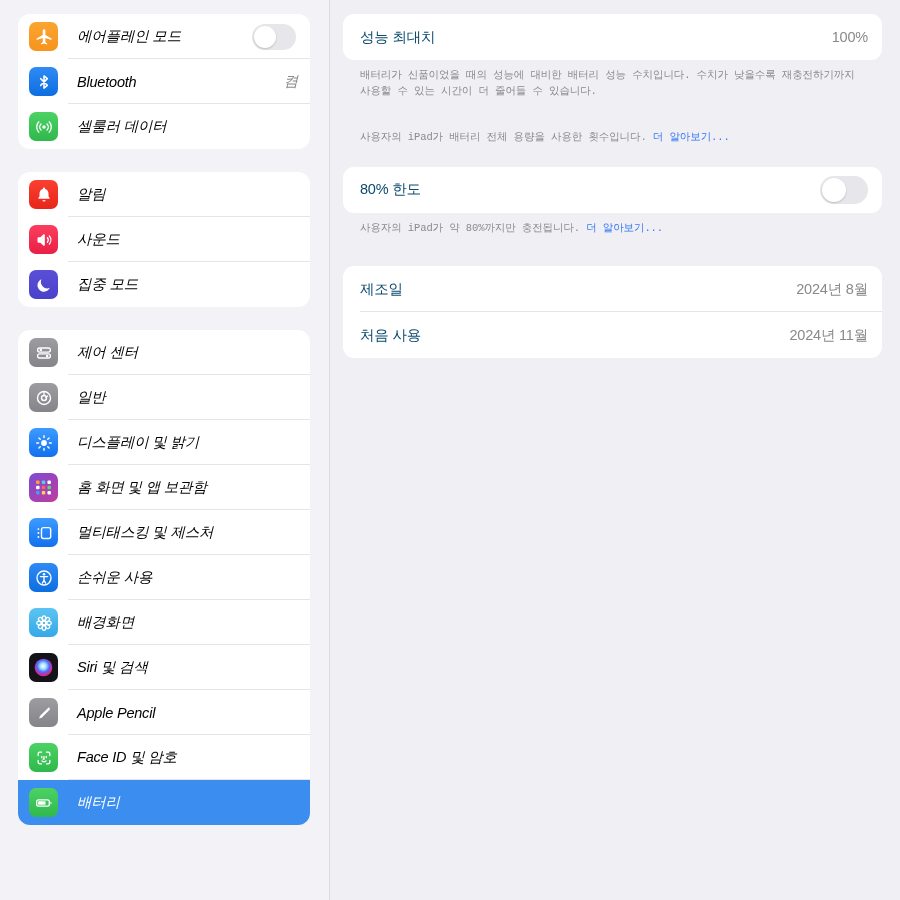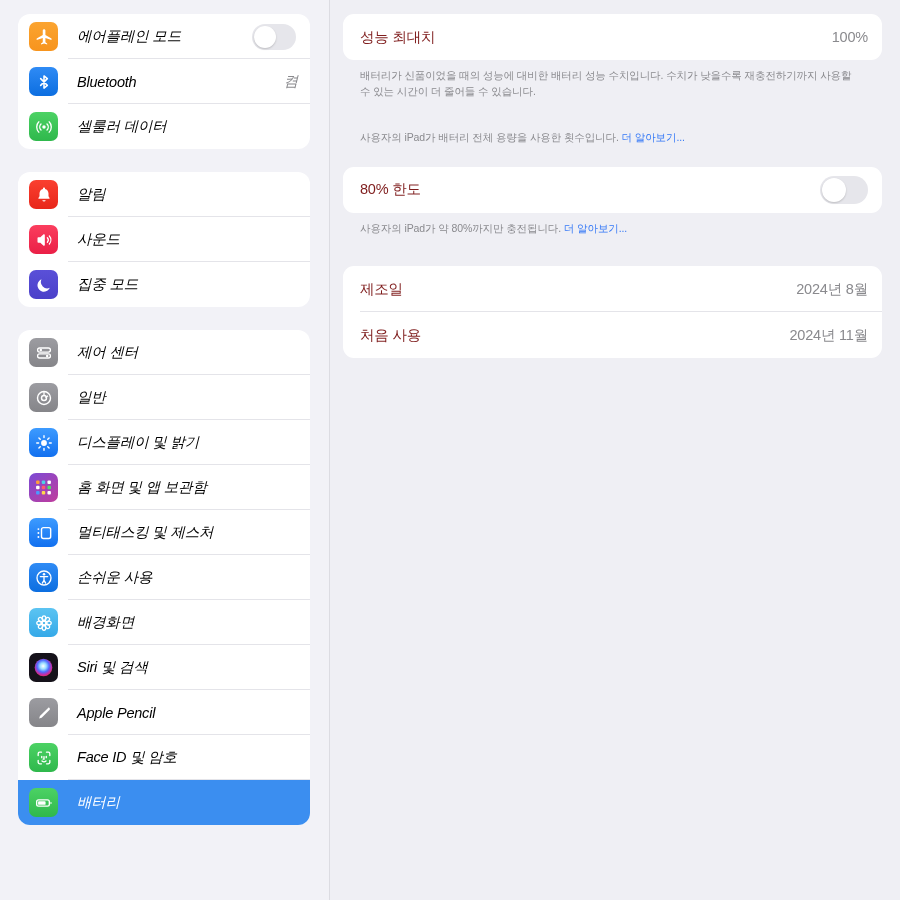--- a/index.html
+++ b/index.html
@@ -78,31 +78,32 @@
     height:46px;
     padding:0 14px 0 17px;
     position:relative;
   }
   .panel-row .psep {
     position:absolute; left:17px; right:0; bottom:0; height:1px;
     background:#e4e4e9;
   }
   .panel-row:last-child .psep { display:none; }
   .panel-label {
-    font-size:14.5px; color:#7f1d1d; letter-spacing:-0.2px;
+    font-size:14.5px; color:#0c4a6e; letter-spacing:-0.2px;
   }
   .panel-value {
     font-size:14.5px; color:#8a8a8e; letter-spacing:-0.2px;
   }
   .footnote {
     font-size:10.5px;
     line-height:1.55;
     color:#8a8a8e;
     padding:7px 22px 0 17px;
     letter-spacing:-0.1px;
+    font-family:Liberation Mono, monospace;
   }
   .footnote a, .link {
     color:#3478f6; text-decoration:none;
   }
   .gap-22 { height:22px; }
   .gap-30 { height:30px; }
 
   
   .toggle {
     width:48px; height:28px;

